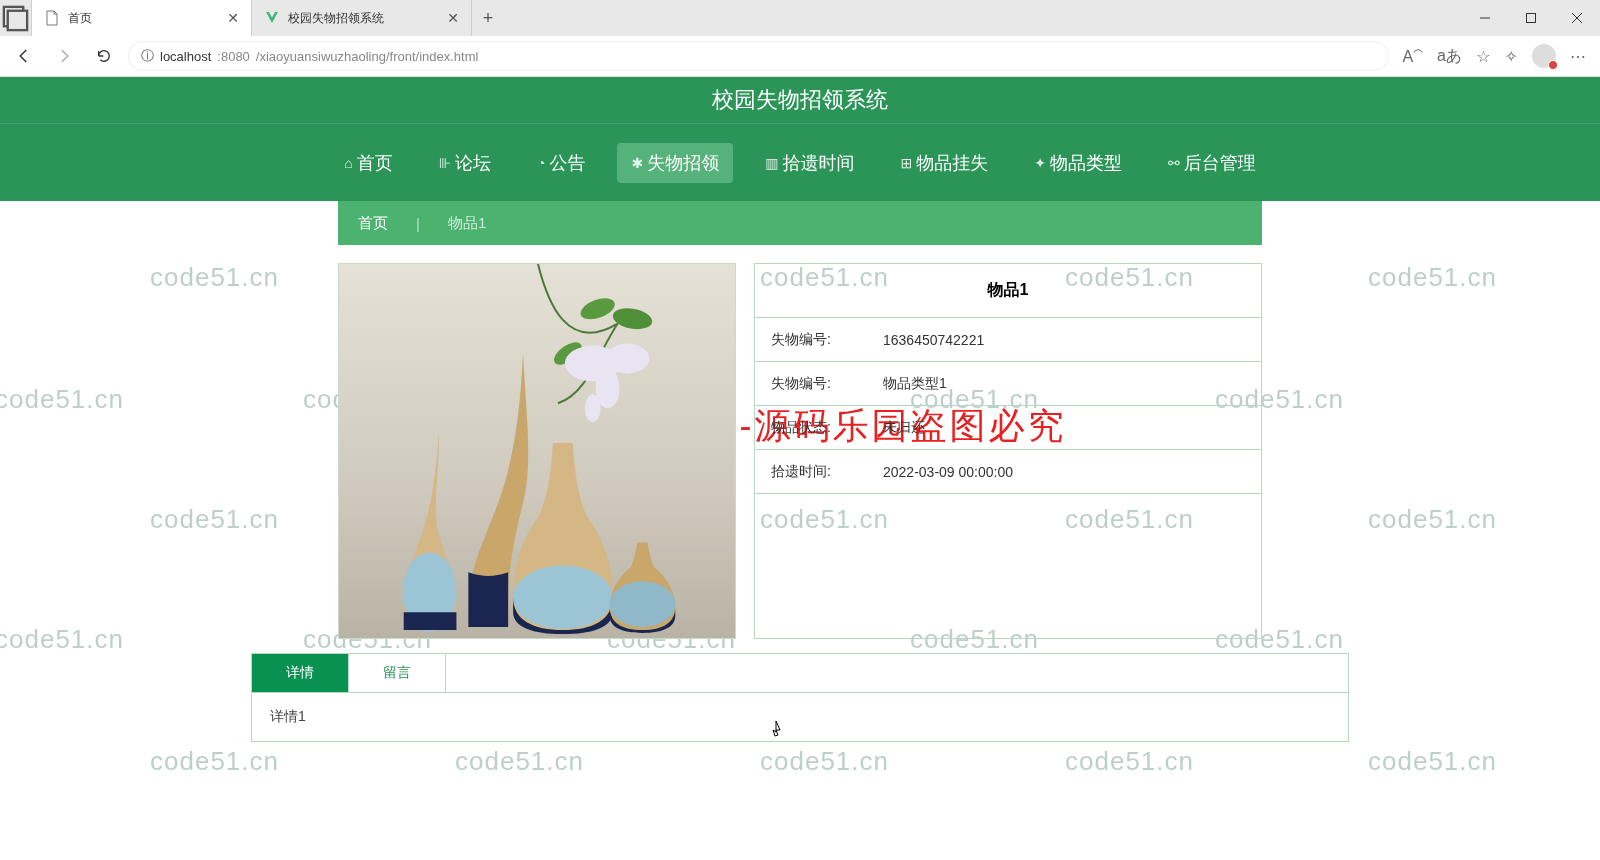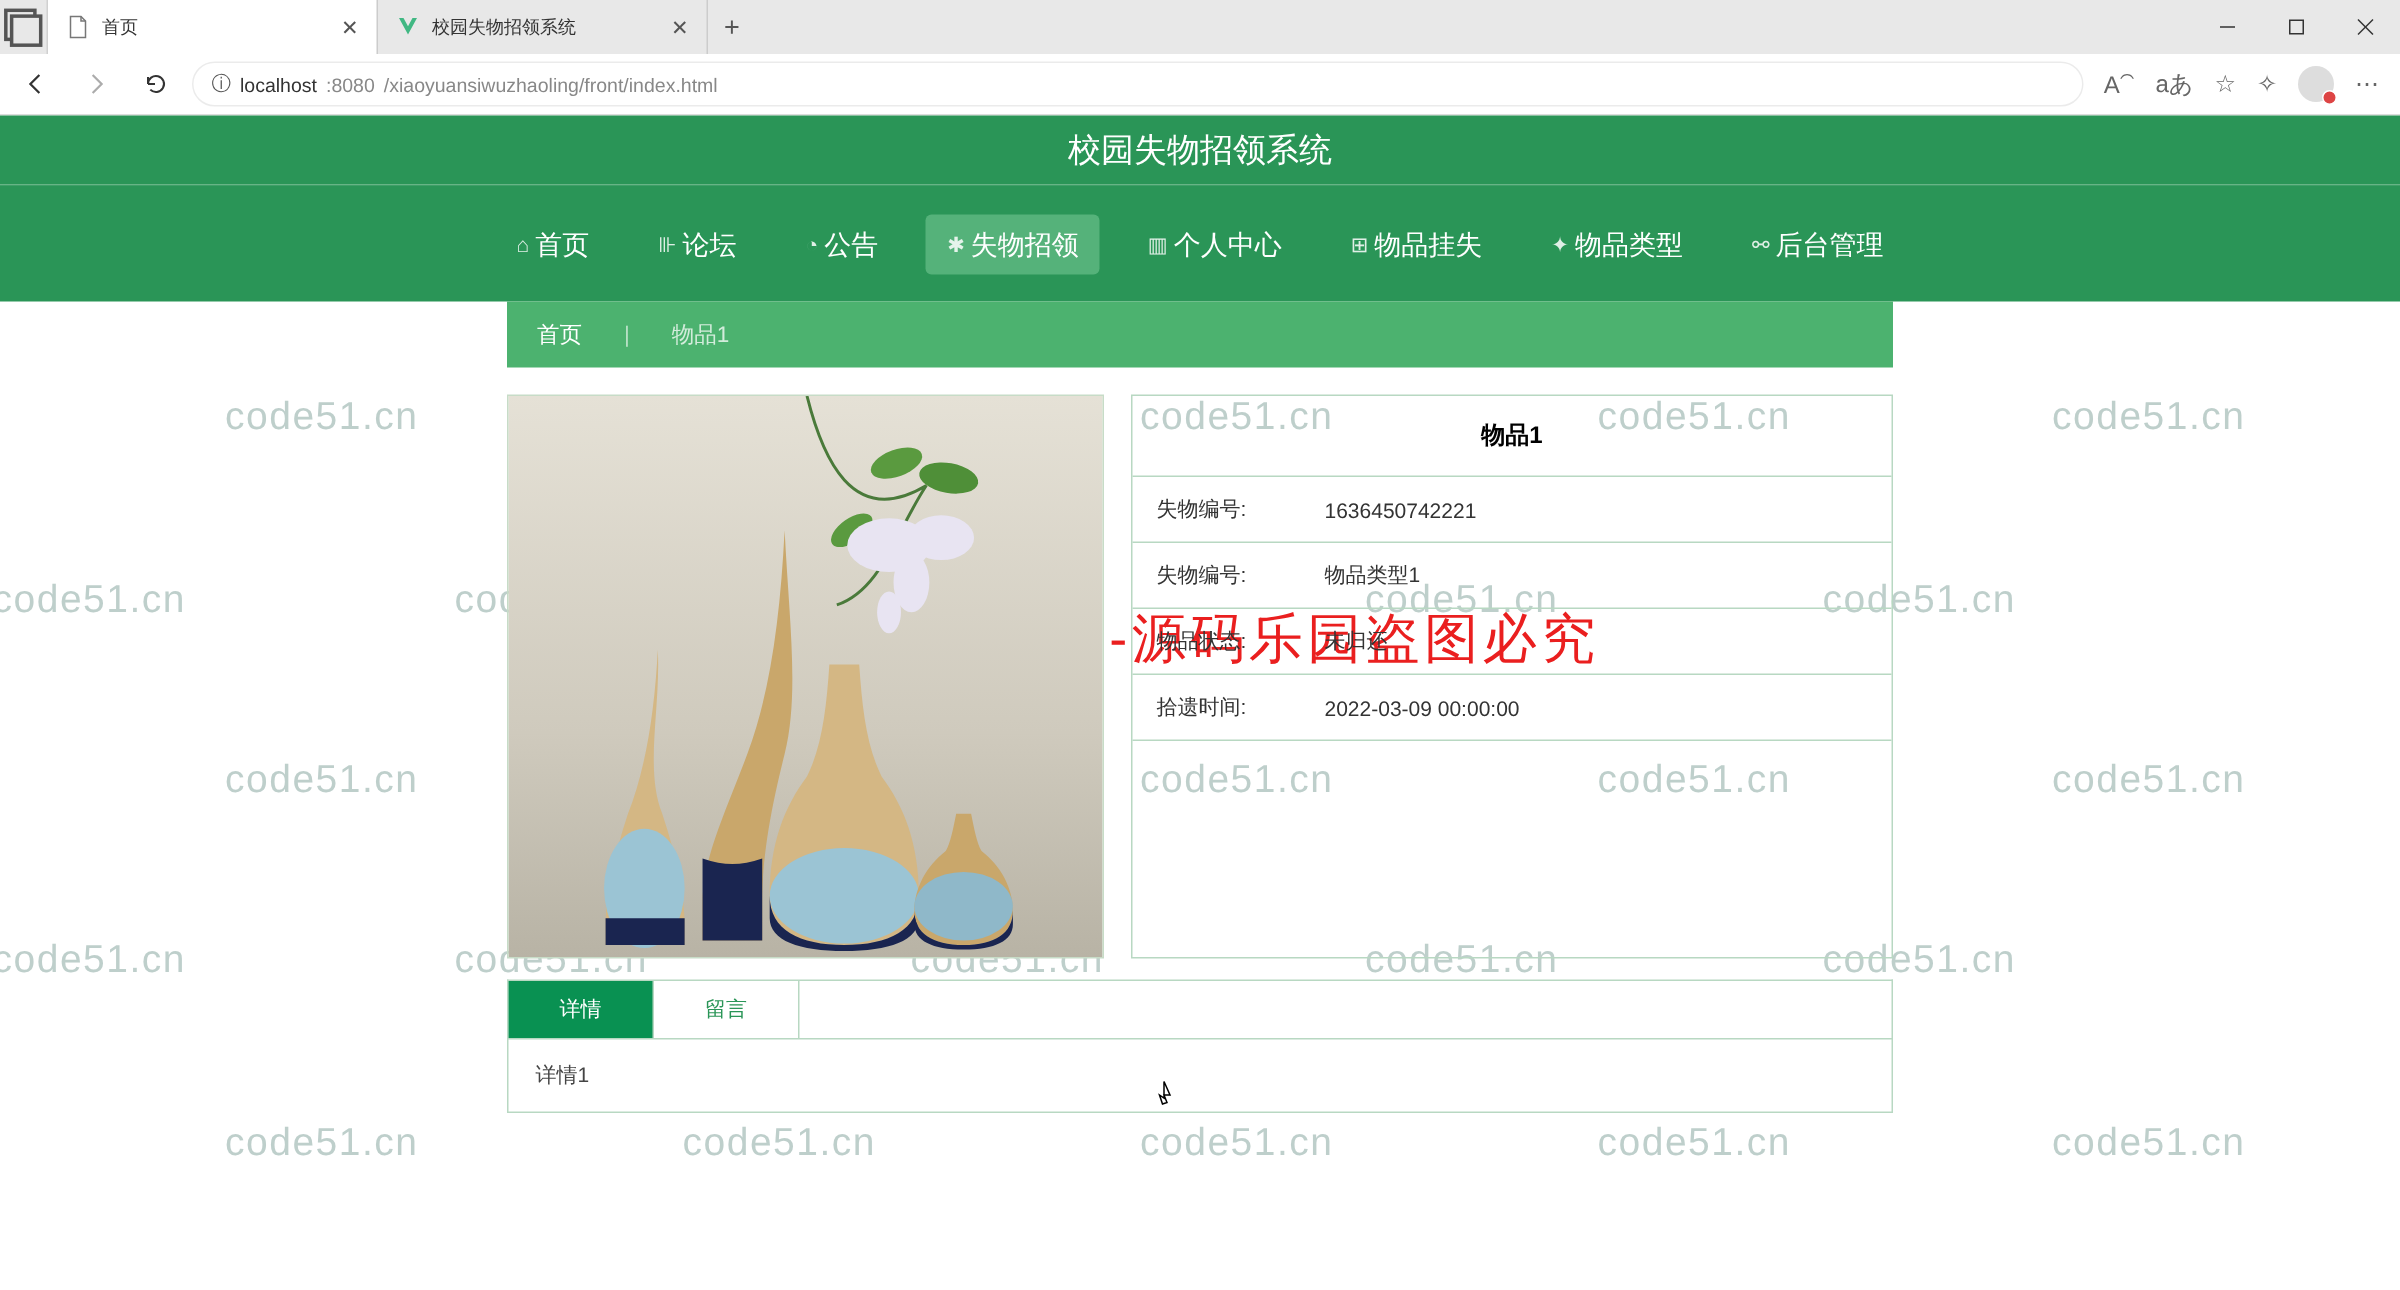--- a/index.html
+++ b/index.html
@@ -43,21 +43,21 @@
 .product-image { width: 398px; height: 376px; background: linear-gradient(180deg,#e5e1d6 0%,#cfcabd 60%,#b8b3a5 100%); border: 1px solid #c7dcc7; position: relative; overflow: hidden; }
 .product-image svg { width: 100%; height: 100%; display: block; }
 
 .info-panel { flex: 1; border: 1px solid #b8d8c2; display: flex; flex-direction: column; }
 .info-title { text-align: center; font-weight: 700; font-size: 16px; padding: 16px 0; border-bottom: 1px solid #b8d8c2; }
 .info-row { display: flex; align-items: center; border-bottom: 1px solid #b8d8c2; height: 44px; font-size: 14px; }
 .info-label { width: 128px; padding-left: 16px; color: #333; }
 .info-value { flex: 1; color: #333; }
 .info-blank { flex: 1; }
 
-.tabs-container { width: 924px; margin: 14px auto 4px; }
+.tabs-container { width: 1098px; margin: 14px auto 4px; }
 .tabs-strip { display: flex; border: 1px solid #b8d8c2; border-bottom: none; background: #fff; }
 .tab-btn { padding: 10px 34px; font-size: 14px; color: #2a9557; background: #fff; border-right: 1px solid #b8d8c2; }
 .tab-btn.active { background: #099152; color: #fff; }
 .tab-content { border: 1px solid #b8d8c2; padding: 15px 18px; font-size: 14px; color: #444; min-height: 44px; }
 
 
 .wm { position: absolute; color: #8aa8a2; font-size: 26px; font-weight: 500; opacity: 0.55; pointer-events: none; font-family: Arial, sans-serif; letter-spacing: 1px; }
 .wm-red { position: absolute; left: 50%; transform: translateX(-50%); top: 402px; color: #ea1f1f; font-size: 36px; font-weight: 500; pointer-events: none; white-space: nowrap; letter-spacing: 3px; font-family: "SimSun","Microsoft YaHei",sans-serif; }
 
 .cursor { position: absolute; left: 770px; top: 720px; width: 16px; height: 20px; }
@@ -198,21 +198,21 @@
     <div class="nav-item">
         <span class="ico">◔</span>
         <span>公告</span>
       </div>
     <div class="nav-item active">
         <span class="ico">✱</span>
         <span>失物招领</span>
       </div>
     <div class="nav-item">
         <span class="ico">▥</span>
-        <span>个人中心</span>
+        <span>拾遗时间</span>
       </div>
     <div class="nav-item">
         <span class="ico">⊞</span>
         <span>物品挂失</span>
       </div>
     <div class="nav-item">
         <span class="ico">✦</span>
         <span>物品类型</span>
       </div>
     <div class="nav-item">

